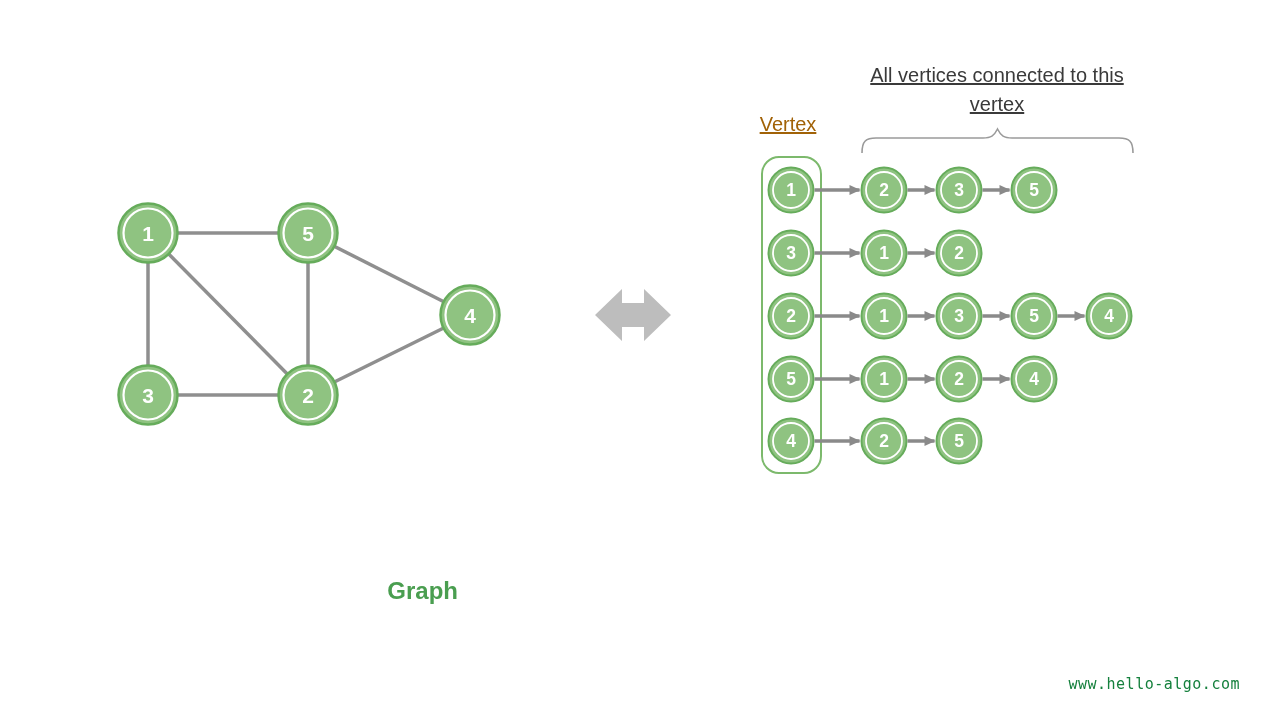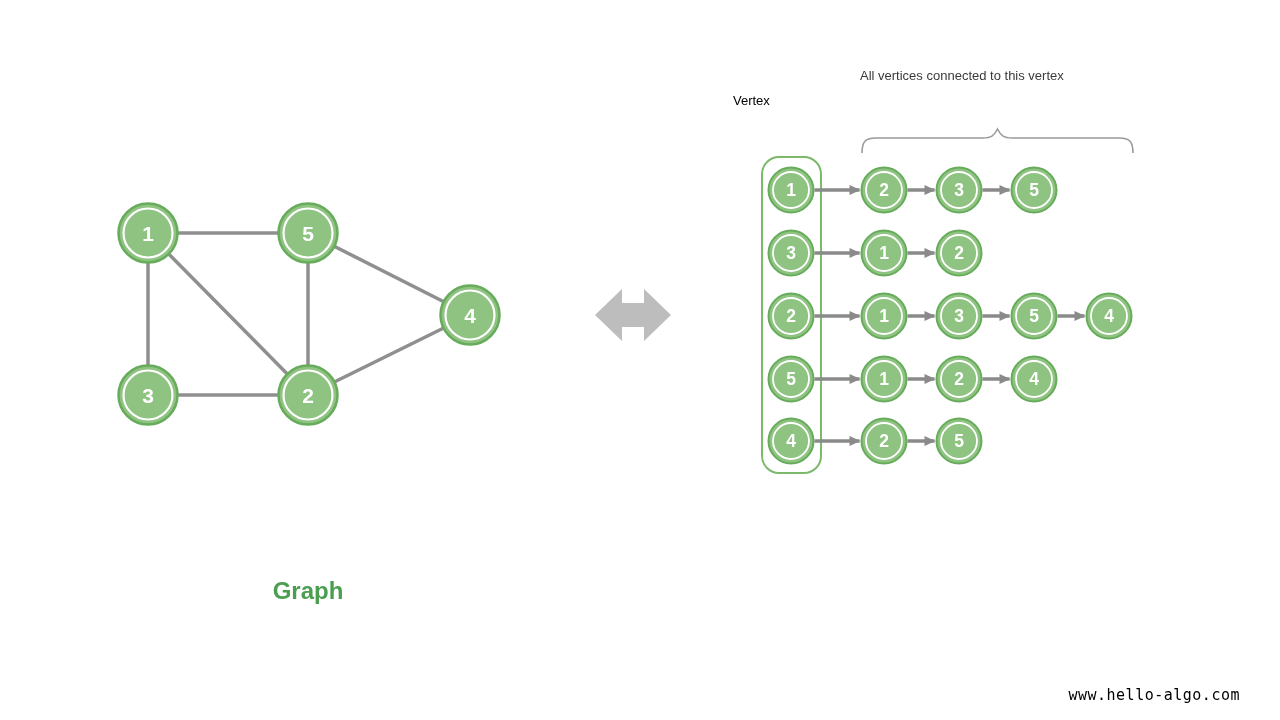--- a/index.html
+++ b/index.html
@@ -1,22 +1,22 @@
 <!DOCTYPE html>
 <html><head>
 <meta charset="utf-8">
 <style>
   html,body{margin:0;padding:0;background:#ffffff;}
   .stage{position:relative;width:1280px;height:720px;background:#ffffff;overflow:hidden;
          font-family:"Liberation Sans",sans-serif;}
   #scene{position:absolute;left:0;top:0;}
-  .hdr{position:absolute;font-size:13px;}
+  .hdr{position:absolute;text-align:center;font-size:20px;text-decoration:underline;}
   #vertex-hdr{left:733px;top:93px;width:110px;}
   #connected-hdr{left:860px;top:61px;width:274px;line-height:29px;}
-  .caption{position:absolute;font-weight:bold;font-size:24px;text-align:center;width:300px;}
+  .caption{position:absolute;font-weight:bold;font-size:24px;text-align:right;width:300px;}
   #graph-caption{left:158px;top:577px;}
   #adj-caption{left:806px;top:577px;}
   #watermark{position:absolute;right:40px;top:675px;font-family:"DejaVu Sans Mono",monospace;
              font-size:15px;letter-spacing:0.5px;}
 </style>
 </head>
 <body>
 
 <div class="stage">
   <svg id="scene" width="1280" height="720" viewBox="0 0 1280 720">
@@ -164,21 +164,21 @@
         <text x="884" y="441" text-anchor="middle" dominant-baseline="central" fill="#ffffff" font-size="17.5" font-weight="bold" font-family="&quot;Liberation Sans&quot;, sans-serif">2</text>
       </g>
       <line x1="907.5" y1="441" x2="934.5" y2="441" stroke="#8a8a8a" stroke-width="3.5" marker-end="url(#ah)"></line>
       <g>
         <circle cx="959" cy="441" r="22.5" fill="#8fc381" stroke="#66ac5b" stroke-width="2"></circle>
         <circle cx="959" cy="441" r="18" fill="none" stroke="#ffffff" stroke-width="1.8"></circle>
         <text x="959" y="441" text-anchor="middle" dominant-baseline="central" fill="#ffffff" font-size="17.5" font-weight="bold" font-family="&quot;Liberation Sans&quot;, sans-serif">5</text>
       </g>
     </svg>
 
-  <div class="hdr" id="vertex-hdr" style="color: #000000;">Vertex</div>
+  <div class="hdr" id="vertex-hdr" style="color: #a16207; margin-top: 20px;">Vertex</div>
 
   <div class="hdr" id="connected-hdr" style="color: rgb(58, 58, 58);">All vertices connected to this vertex</div>
 
   <div class="caption" id="graph-caption" style="color: rgb(74, 158, 80);">Graph</div>
 
 
-  <div id="watermark" style="color: #000000; margin-top: 11px;">www.hello-algo.com</div>
+  <div id="watermark" style="color: #15803d;">www.hello-algo.com</div>
 </div>
 
 </body></html>

